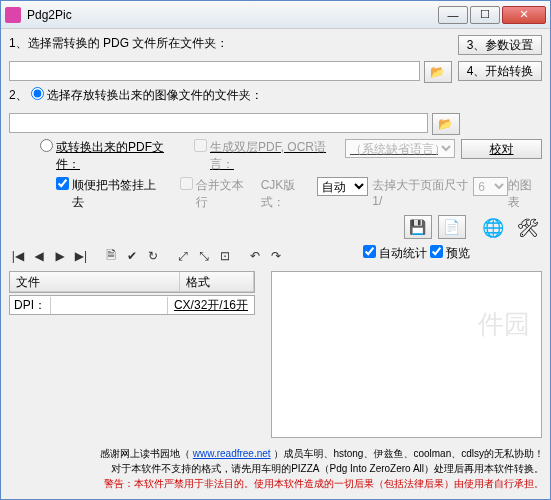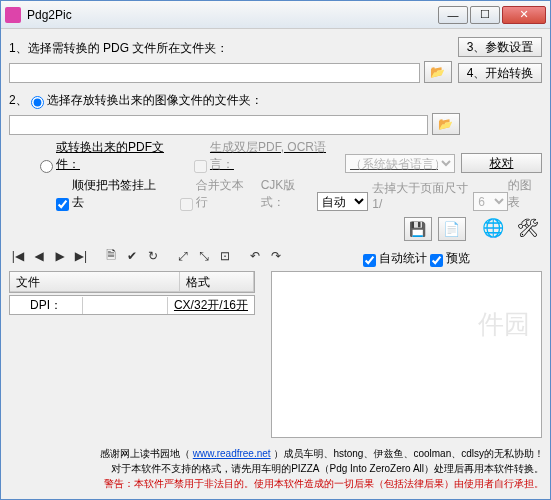--- a/index.html
+++ b/index.html
@@ -5,40 +5,40 @@
 * { box-sizing: border-box; margin: 0; padding: 0; }
 body { font-family: "Microsoft YaHei", SimSun, sans-serif; font-size: 12px; background: #fff; }
 .window { width: 551px; height: 500px; border: 1px solid #5a8bc8; background: #f0f0f0; display: flex; flex-direction: column; }
 .titlebar { height: 28px; background: linear-gradient(#f8f8f8, #e0e8f0); display: flex; align-items: center; padding: 0 4px; border-bottom: 1px solid #ccc; }
 .titlebar .icon { width: 16px; height: 16px; background: #d4a; border-radius: 2px; margin-right: 6px; }
 .titlebar .title { flex: 1; }
 .wbtns { display: flex; gap: 2px; }
 .wbtn { width: 30px; height: 18px; border: 1px solid #888; background: linear-gradient(#f8f8f8,#dde4ec); border-radius: 2px; display: flex; align-items: center; justify-content: center; font-size: 11px; cursor: pointer; }
 .wbtn.close { width: 44px; background: linear-gradient(#e88,#d34e3f); color: #fff; border-color: #a33; }
 .content { flex: 1; padding: 6px 8px 4px 8px; display: flex; flex-direction: column; position: relative; }
-.row { display: flex; align-items: flex-end; margin-bottom: 4px; min-height: 22px; }
+.row { display: flex; align-items: flex-start; margin-bottom: 4px; min-height: 22px; }
 .txtbox { flex: 1; height: 20px; border: 1px solid #aaa; background: #fff; padding: 0 3px; display: flex; align-items: center; }
 .folderbtn { width: 28px; height: 22px; border: 1px solid #999; background: linear-gradient(#fdfdfd,#e6e6e6); margin-left: 4px; display: flex; align-items: center; justify-content: center; cursor: pointer; }
 .sidebtn { width: 84px; height: 20px; border: 1px solid #999; background: linear-gradient(#fdfdfd,#e6e6e6); margin-left: 6px; cursor: pointer; display: flex; align-items: center; justify-content: center; }
 .radio, .check { margin: 0 3px; }
 .disabled { color: #999; }
 select { height: 19px; border: 1px solid #999; font-size: 12px; background: #fff; }
 .iconrow { display: flex; gap: 6px; align-items: center; }
 .tbtn { width: 28px; height: 24px; border: 1px solid #999; background: linear-gradient(#fdfdfd,#e6e6e6); display: flex; align-items: center; justify-content: center; cursor: pointer; font-size: 14px; }
 .toolbar2 { display: flex; align-items: center; gap: 3px; padding: 2px 0; }
 .toolbar2 span.tb { width: 18px; height: 18px; display: inline-flex; align-items: center; justify-content: center; cursor: pointer; color: #333; font-family: "Segoe UI Symbol", sans-serif; }
 .toolbar2 .sep { width: 6px; }
 .mainarea { display: flex; flex: 1; gap: 16px; }
 .listpane { width: 246px; display: flex; flex-direction: column; border: 1px solid #aaa; background: #fff; }
 .listhdr { display: flex; background: linear-gradient(#fafafa,#e8e8e8); border-bottom: 1px solid #ccc; height: 20px; }
 .listhdr div { padding: 2px 6px; border-right: 1px solid #ccc; }
 .listbody { flex: 1; }
 .preview { flex: 1; border: 1px solid #aaa; background: #fff; position: relative; }
 .dpirow { display: flex; align-items: center; height: 20px; border: 1px solid #aaa; background: #fff; margin-top: 2px; }
-.dpirow .lbl { padding: 0 20px; border-right: 1px solid #ccc; }
+.dpirow .lbl { padding: 0 4px; border-right: 1px solid #ccc; }
 .dpirow .val { flex: 1; }
 .dpirow .cx { padding: 0 6px; border-left: 1px solid #ccc; text-decoration: underline; }
 .footer { padding: 4px 6px 8px 6px; line-height: 1.5; font-size: 10px; text-align: right; }
 .footer a { color: #0046d5; }
 .footer .warn { color: #c00; }
 .watermark { position: absolute; right: 20px; bottom: 100px; opacity: 0.2; font-size: 26px; pointer-events: none; color: #888; }
 .bigicon { width: 28px; height: 26px; display: inline-flex; align-items: center; justify-content: center; font-size: 18px; }
 </style>
 </head>
 <body>

